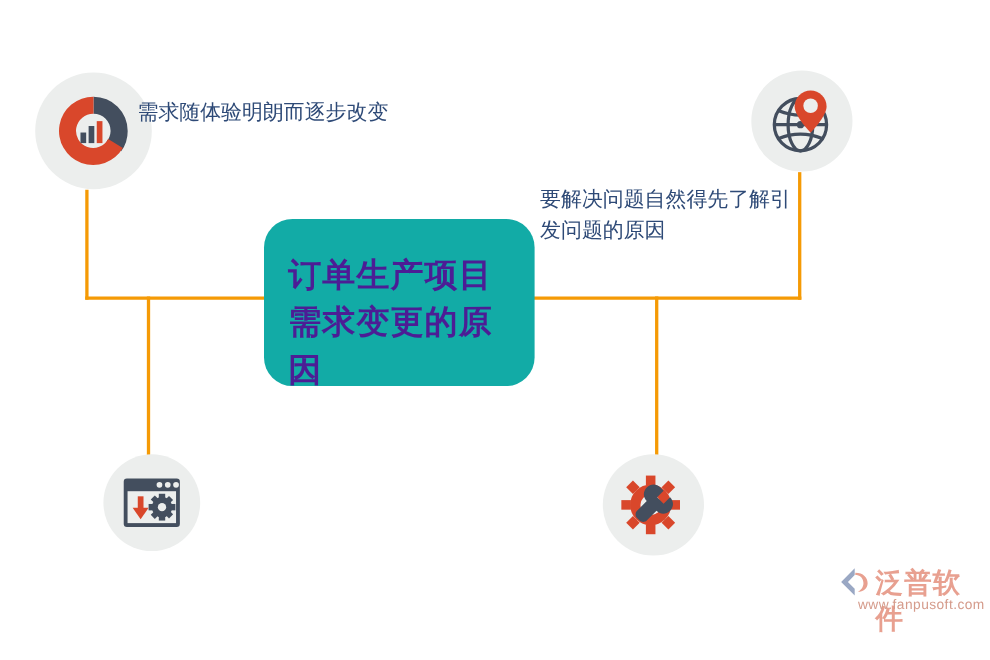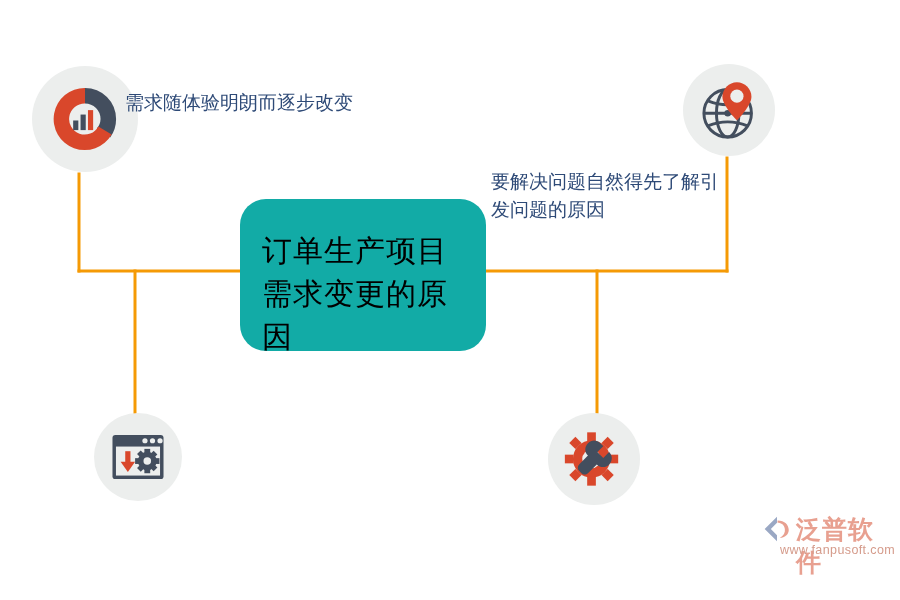--- a/index.html
+++ b/index.html
@@ -43,25 +43,25 @@
     left: 240px;
     top: 199px;
     width: 246px;
     height: 152px;
     background: #12ABA6;
     border-radius: 26px;
     box-sizing: border-box;
     padding: 30px 24px 0 22px;
   }
   .center-box-text {
-    color: #000000;
+    color: #4c1d95;
     font-size: 30px;
     line-height: 43px;
     letter-spacing: 1px;
-    font-weight: 400;
+    font-weight: 700;
   }
 
   .label {
     position: absolute;
     color: #2E4A77;
     font-size: 19px;
     line-height: 28px;
     white-space: pre-line;
   }
   .label-tl { left: 125px; top: 89px;  width: 320px; }

